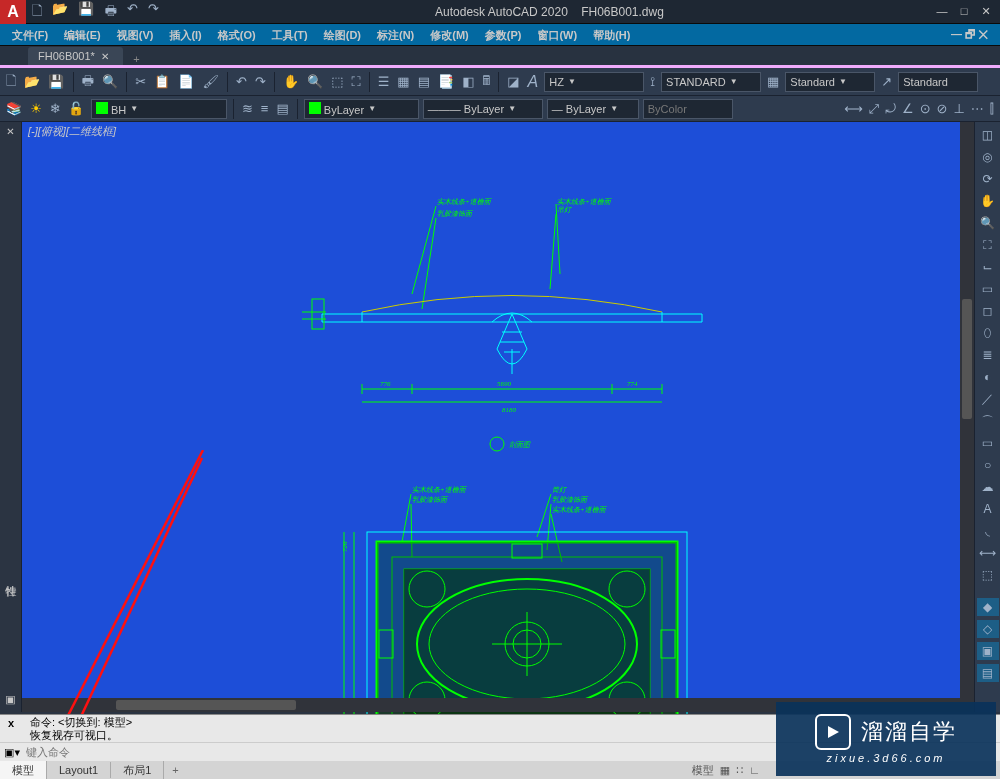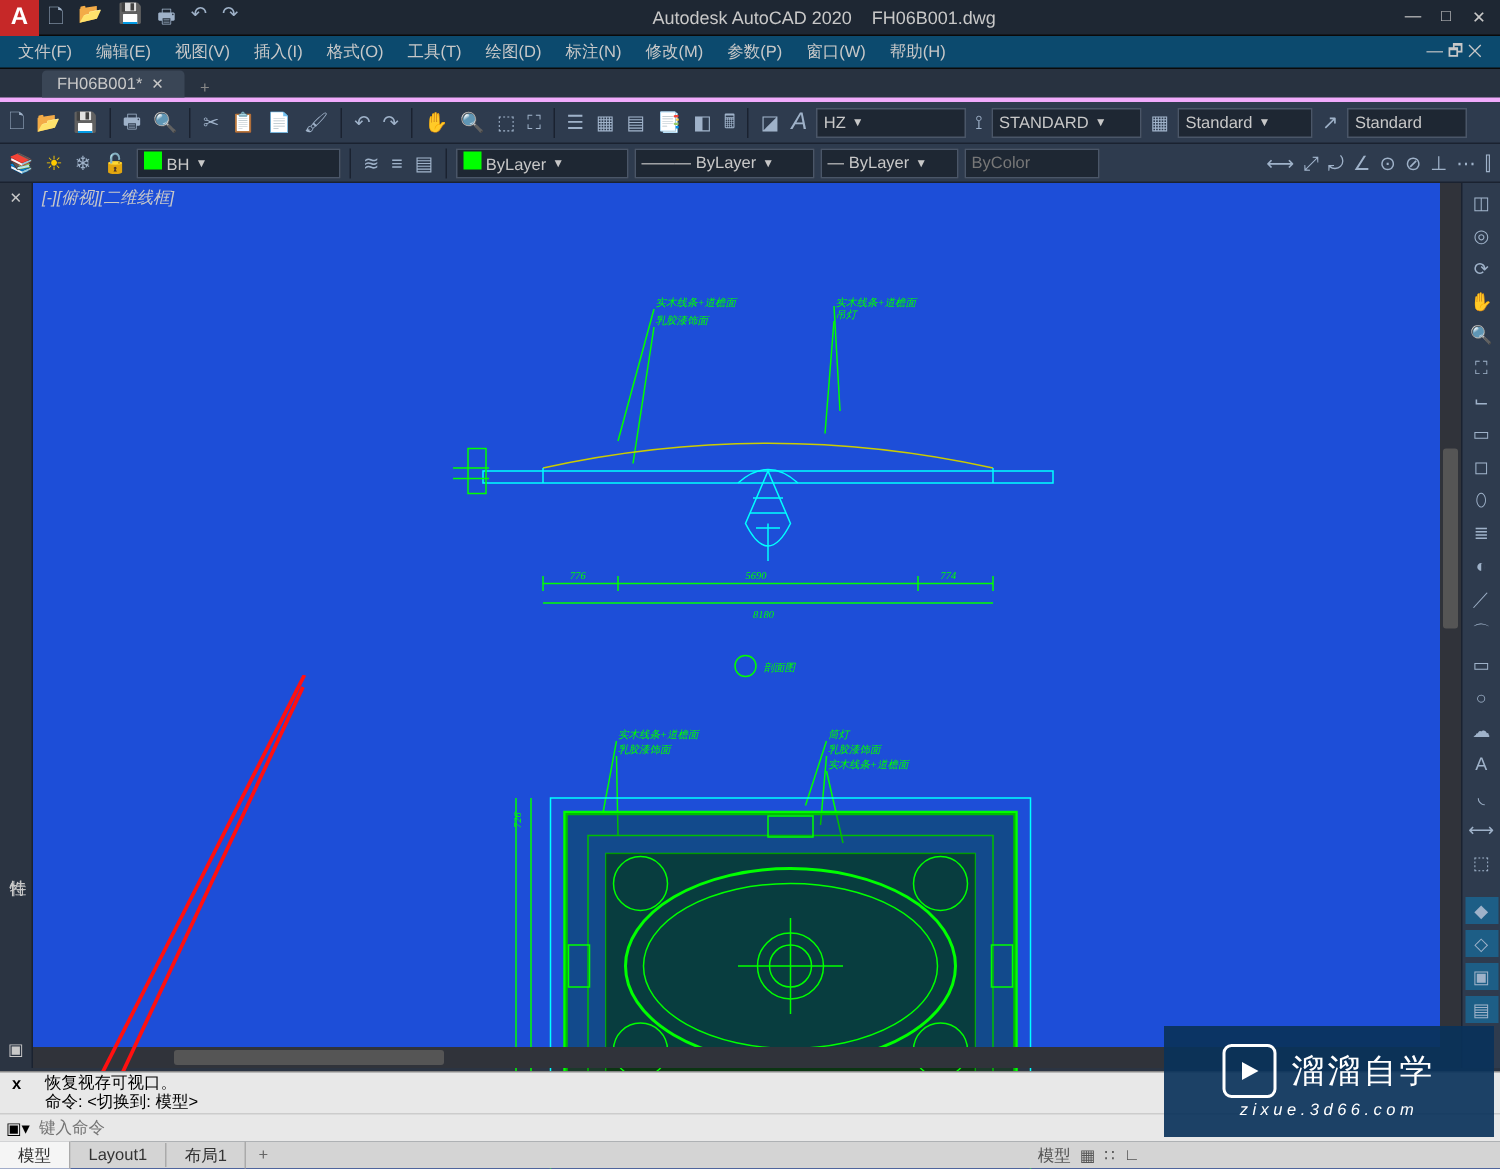--- a/index.html
+++ b/index.html
@@ -8,21 +8,21 @@
 
 .titlebar { height: 24px; background: #1e2733; display: flex; align-items: center; border-bottom: 1px solid #0a0a0a; }
 .logo { width: 26px; height: 24px; background: #c62828; color: #fff; display: flex; align-items: center; justify-content: center; font-weight: bold; font-size: 16px; }
 .qat { display: flex; gap: 6px; padding: 0 4px; }
 .qat span { font-size: 13px; cursor: pointer; }
 .title { flex: 1; text-align: center; font-size: 12px; }
 .winctrl { display: flex; gap: 6px; padding-right: 6px; }
 .winctrl span { width: 16px; text-align: center; cursor: pointer; }
 
 
-.menubar { height: 22px; background: #0c4a6e; display: flex; align-items: center; padding: 0 4px; border-bottom: 1px solid #0a0a0a; }
+.menubar { height: 22px; background: #0369a1; display: flex; align-items: flex-end; padding: 0 4px; border-bottom: 1px solid #0a0a0a; font-weight: bold; }
 .menu-item { padding: 2px 8px; cursor: pointer; font-size: 11px; }
 .menubar .dash { margin-left: auto; padding-right: 8px; }
 
 
 .filetabs { height: 22px; background: #283240; display: flex; align-items: flex-end; padding-left: 28px; border-bottom: 3px solid #f0abfc; }
 .ftab { background: #3a4656; padding: 3px 14px 3px 10px; border-radius: 3px 3px 0 0; font-size: 11px; display: flex; align-items: center; gap: 6px; }
 .ftab .x { font-size: 10px; }
 .ftab-plus { padding: 0 10px; color: #888; }
 
 
@@ -58,21 +58,21 @@
 .cmd-in .prompt { margin-right: 6px; }
 
 
 .layout-tabs { position: absolute; bottom: 0; left: 0; right: 0; height: 18px; background: #d4d4d4; display: flex; align-items: center; font-size: 11px; color: #333; }
 .ltab { padding: 2px 12px; border-right: 1px solid #aaa; cursor: pointer; }
 .ltab.active { background: #f5f5f5; }
 .ltab-plus { padding: 0 8px; color: #666; }
 .lriver { margin-left: auto; display: flex; align-items: center; gap: 6px; padding-right: 240px; color: #555; }
 
 
-.watermark { position: absolute; right: 4px; bottom: 21px; width: 220px; height: 74px; background: rgba(10,50,90,0.92); color: #fff; display: flex; flex-direction: column; align-items: center; justify-content: center; pointer-events: none; }
+.watermark { position: absolute; right: 4px; bottom: 3px; width: 220px; height: 74px; background: rgba(10,50,90,0.92); color: #fff; display: flex; flex-direction: column; align-items: center; justify-content: center; pointer-events: none; }
 .watermark .wm-top { display: flex; align-items: center; gap: 10px; }
 .watermark .play { width: 36px; height: 36px; border: 2px solid #fff; border-radius: 6px; display: flex; align-items: center; justify-content: center; }
 .watermark .brand { font-size: 22px; letter-spacing: 2px; }
 .watermark .url { font-size: 11px; letter-spacing: 3px; margin-top: 2px; font-style: italic; }
 
 
 .scroll-v { position: absolute; top: 0; right: 0; bottom: 0; width: 14px; background: #30333a; }
 .scroll-h { position: absolute; left: 0; right: 14px; bottom: 0; height: 14px; background: #30333a; }
 .scroll-v::after, .scroll-h::after { content:""; position:absolute; background:#555; border-radius:2px; }
 .scroll-v::after { left:2px; right:2px; top:30%; height:120px; }
@@ -379,22 +379,22 @@
 
 <svg class="arrow" style="left:28px;top:450px;pointer-events:none" width="190" height="320">
   <line x1="175" y1="0" x2="20" y2="305" stroke="#ff1010" stroke-width="2.5"></line>
   <line x1="174" y1="8" x2="35" y2="305" stroke="#ff1010" stroke-width="2.5"></line>
   <polygon points="18,308 34,296 26,288" fill="#ff1010"></polygon>
 </svg>
 
 <div class="cmd-area">
   <div class="cmd-hist">
     <span class="x">x</span>
+    <div class="c1">命令:  &lt;切换到: 模型&gt;</div>
     <div class="c1">恢复视存可视口。</div>
-    <div class="c1">命令:  &lt;切换到: 模型&gt;</div>
   </div>
   <div class="cmd-in">
     <span class="prompt">▣▾</span>
     <input type="text" style="border: none; background: transparent; flex: 1 1 0%; font-size: 11px; color: rgb(136, 136, 136); outline: none;" placeholder="键入命令">
   </div>
 </div>
 
 <div class="layout-tabs">
   <div class="ltab active">模型</div>
   <div class="ltab">Layout1</div>

